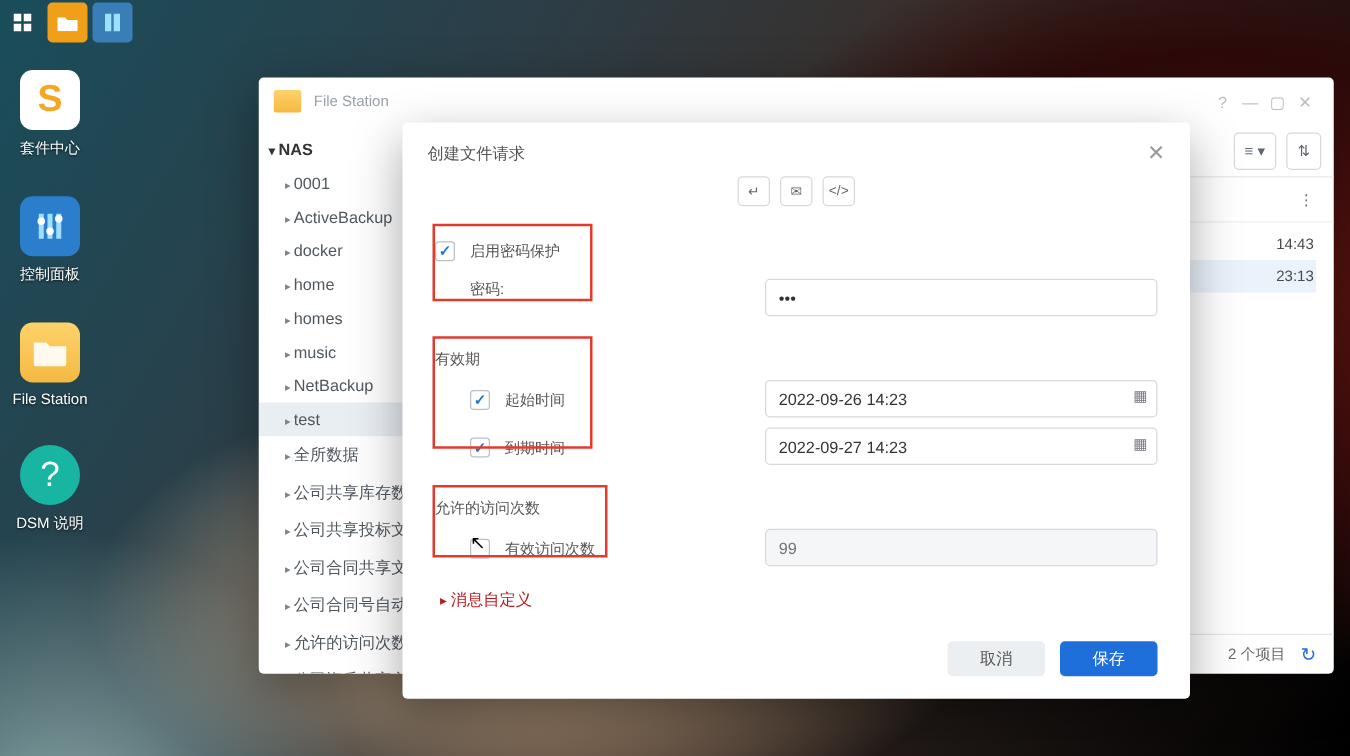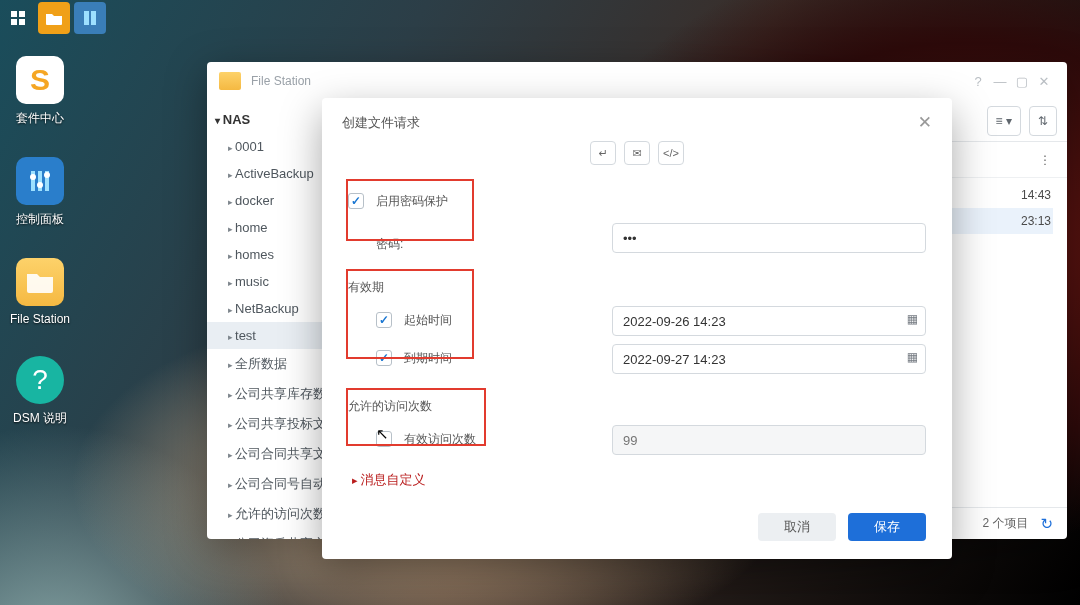--- a/index.html
+++ b/index.html
@@ -68,21 +68,21 @@
 .chk.on::after{content:"✓";font-weight:bold}
 .lbl{color:#555}
 .indent{padding-left:28px}
 .sec-title{color:#555;padding:2px 0 8px}
 .field{flex:1}
 .inp{width:100%;height:30px;border:1px solid #d4d9de;border-radius:4px;padding:0 10px;color:#333;font-size:13px}
 .inp[disabled]{background:#f5f6f7;color:#9aa1a8}
 .inp.date{padding-right:34px}
 .dtwrap{position:relative;flex:1}
 .dtwrap .cal{position:absolute;right:8px;top:6px;color:#757b82}
-.two-col{display:flex;align-items:flex-end;gap:14px}
+.two-col{display:flex;align-items:flex-start;gap:14px}
 .two-col .left{width:250px}
 .expander{color:#b91c1c;cursor:pointer;padding:8px 0 4px 4px;font-size:13px}
 .expander::before{content:"▸ ";font-size:11px}
 .dlg-actions{display:flex;justify-content:flex-end;gap:12px;padding:10px 26px 0}
 .btn{height:28px;border-radius:4px;padding:0 26px;font-size:13px;cursor:pointer;border:none}
 .btn.cancel{background:#eceff2;color:#555}
 .btn.primary{background:#1e6fd9;color:#fff}
 
 
 .wm{position:absolute;left:390px;top:288px;font-size:62px;font-weight:800;color:rgba(120,170,70,.22);letter-spacing:-2px;pointer-events:none;font-family:Arial}

